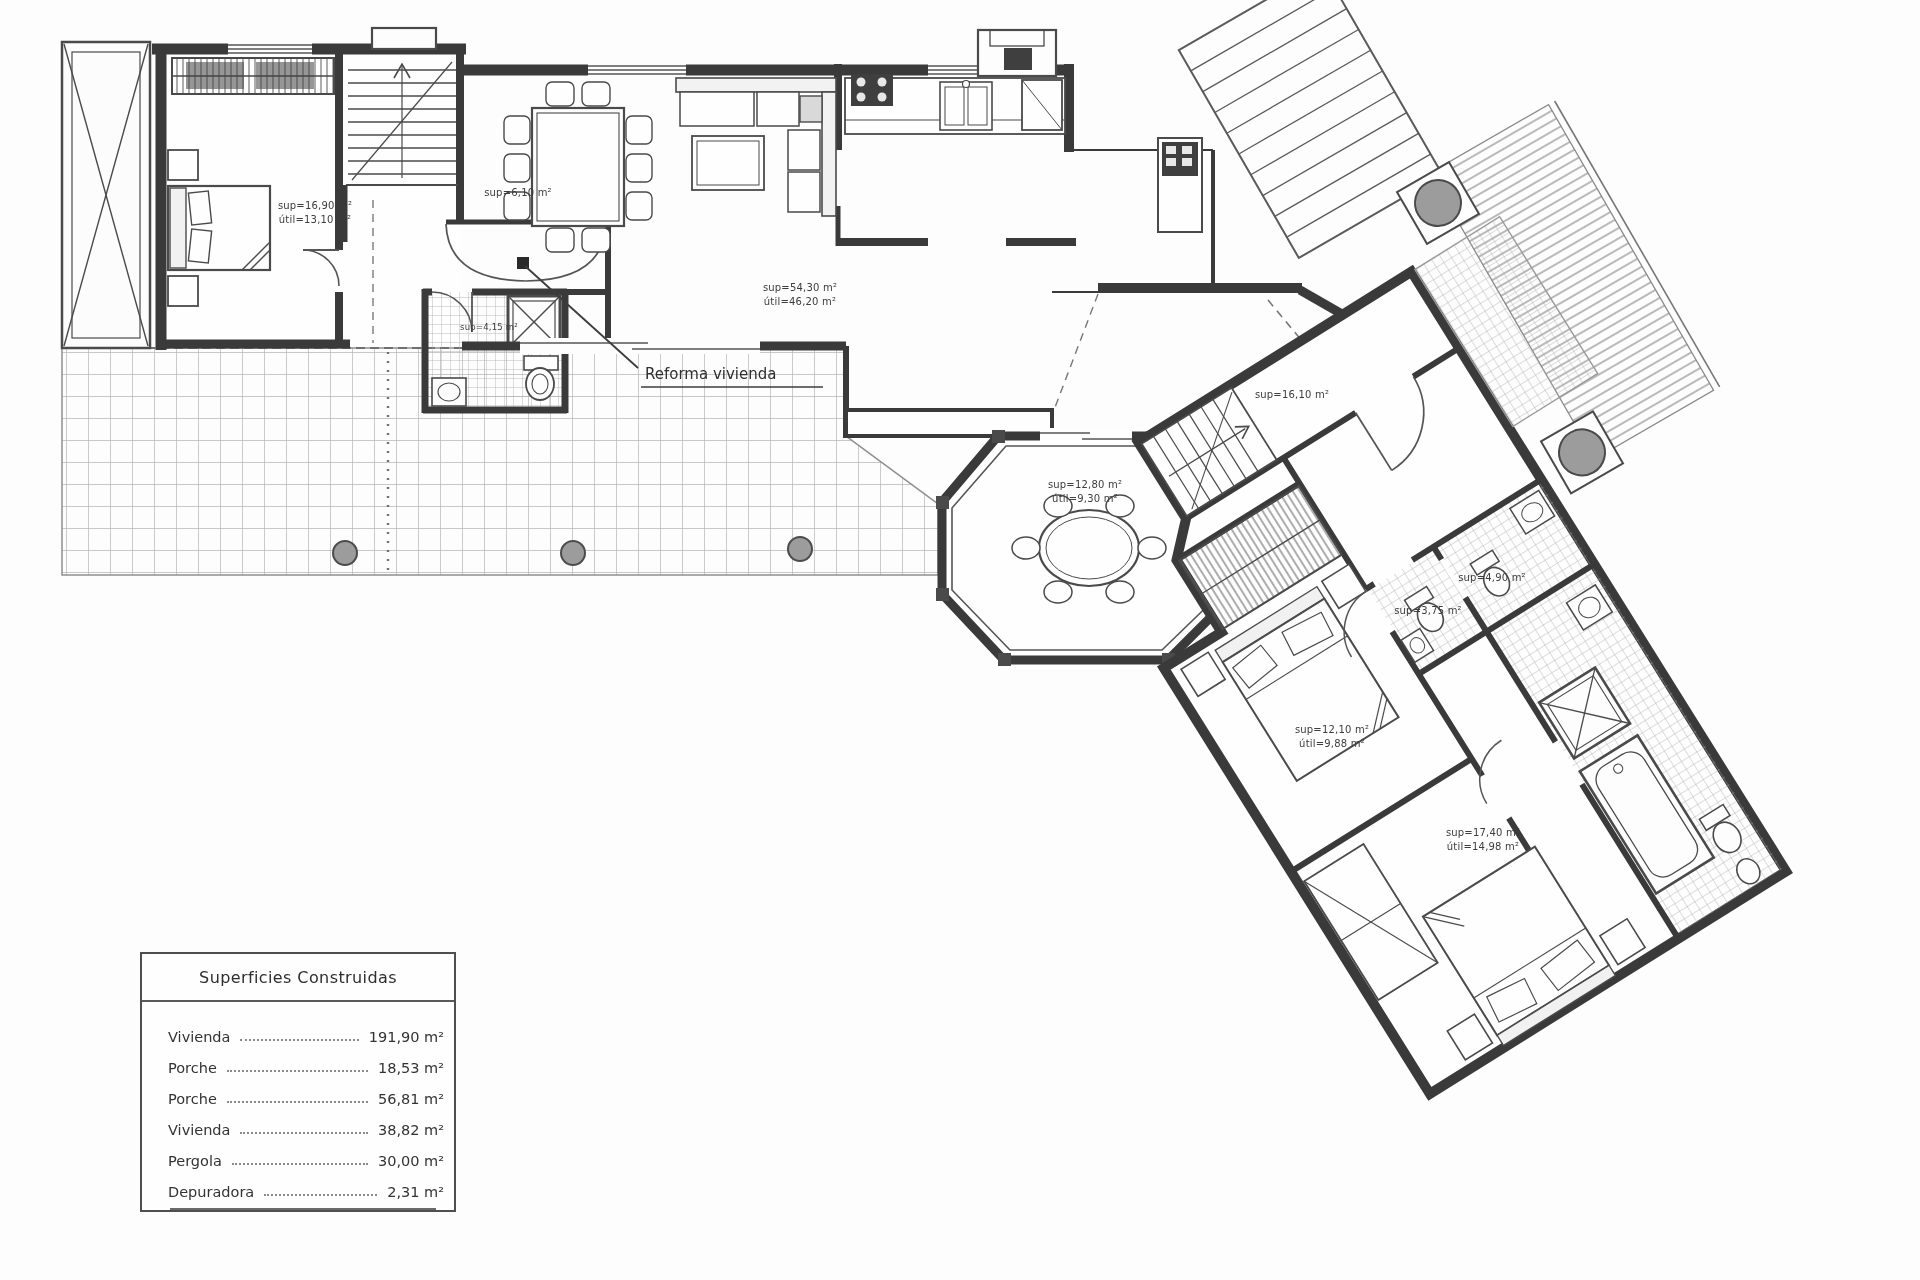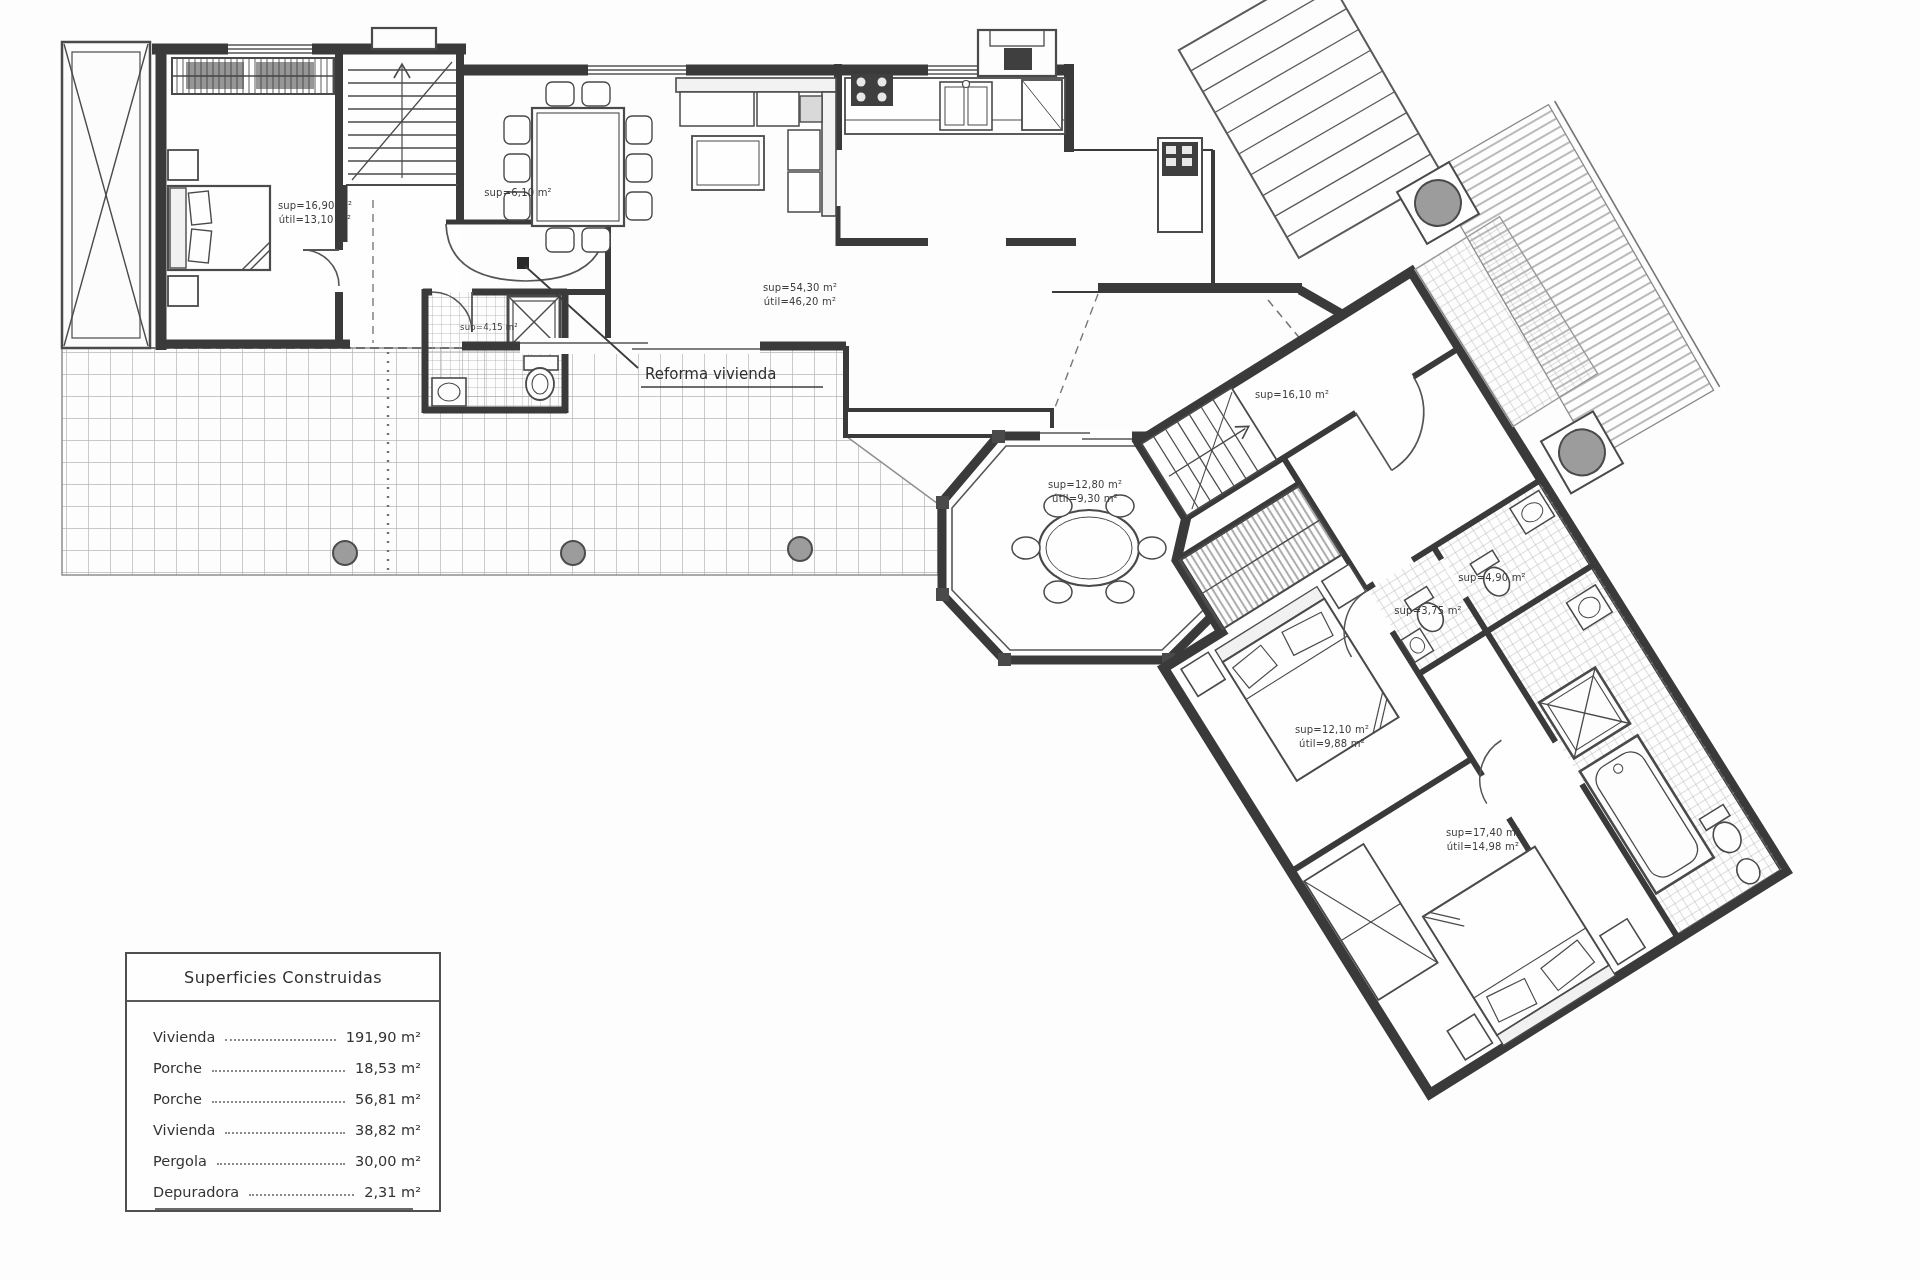--- a/index.html
+++ b/index.html
@@ -4,25 +4,25 @@
 <style>
   html,body{margin:0;padding:0;background:#ffffff;}
   #stage{position:relative;width:1920px;height:1280px;background:#fdfdfd;overflow:hidden;
          font-family:"DejaVu Sans",sans-serif;}
   svg{position:absolute;left:0;top:0;}
   svg text{font-family:"DejaVu Sans",sans-serif;fill:#3c3c3c;}
   .rlabel{font-size:10px;letter-spacing:.2px;}
   .reform{font-size:15px;fill:#2f2f2f;}
 
   
-  #legend{position:absolute;left:125px;top:952px;width:316px;height:260px;
+  #legend{position:absolute;left:140px;top:952px;width:316px;height:260px;
           background:#fefefe;border:2px solid #4f4f4f;box-sizing:border-box;color:#333;}
   #legend .hd{height:46px;border-bottom:2px solid #5a5a5a;display:flex;align-items:center;justify-content:center;
           font-size:16px;letter-spacing:.4px;color:#2e2e2e;}
-  #legend .body{padding:12px 18px 0 26px;}
+  #legend .body{padding:12px 10px 0 26px;}
   #legend .row{display:flex;align-items:flex-end;height:31px;font-size:14.5px;}
   #legend .row .lb{white-space:nowrap;}
   #legend .row .dots{flex:1;border-bottom:2px dotted #8a8a8a;margin:0 10px 4px 10px;}
   #legend .row .val{white-space:nowrap;margin-top:32px;}
   #legend .foot{border-top:2px solid #6a6a6a;margin:8px 8px 0 2px;height:20px;}
 </style>
 </head>
 <body>
 
 <div id="stage">

